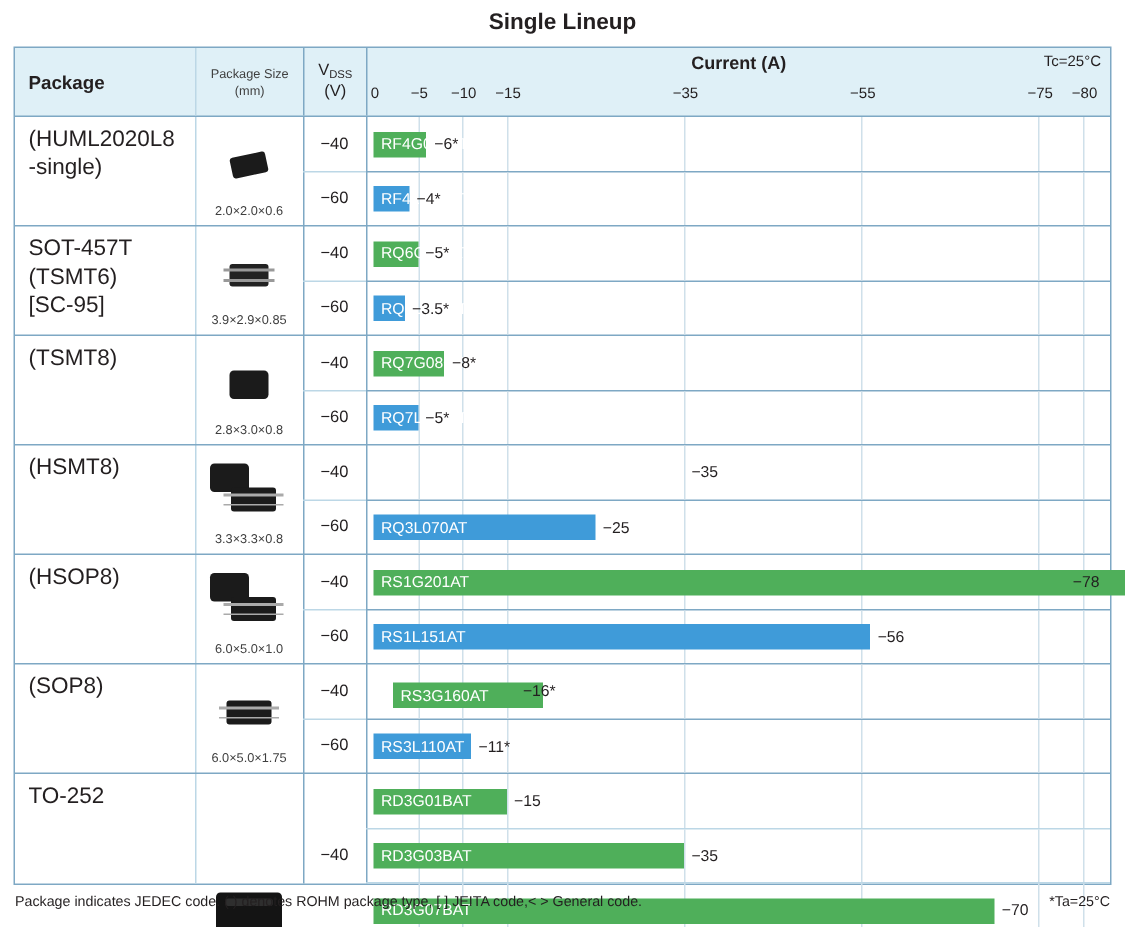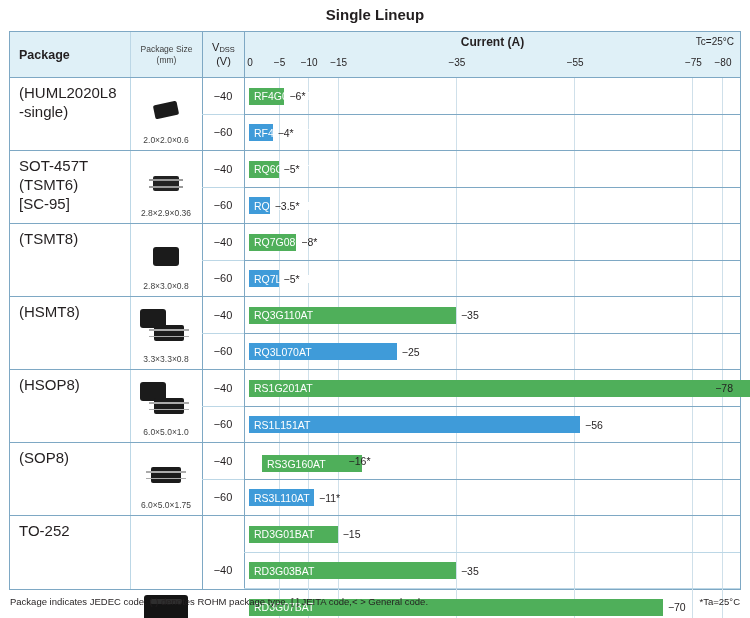--- a/index.html
+++ b/index.html
@@ -248,21 +248,21 @@
           </div>
           <div class="pkgrow" style="top: 73px; height: 73px;">
             <div class="pkg-name">
               <div>SOT-457T</div>
               <div>(TSMT6)</div>
               <div>[SC-95]</div>
             </div>
             <div class="pkg-art" style="top: 13.14px; height: 37.96px;">
               <div class="chip sot"></div>
             </div>
-            <div class="pkg-dim" style="top: 57px;">2.8×2.9×0.36</div>
+            <div class="pkg-dim" style="top: 57px;">3.9×2.9×0.85</div>
           </div>
           <div class="vrow" style="top: 73px; height: 36.5px;">−40</div>
           <div class="vrow thick" style="top: 109.5px; height: 36.5px;">−60</div>
           <div class="plotrow thick" style="top: 73px; height: 36.5px;">
             <div class="grid-line" style="left: 34.5625px;"></div>
             <div class="grid-line" style="left: 64.125px;"></div>
             <div class="grid-line" style="left: 93.6875px;"></div>
             <div class="grid-line" style="left: 211.938px;"></div>
             <div class="grid-line" style="left: 330.188px;"></div>
             <div class="grid-line" style="left: 448.438px;"></div>
@@ -337,23 +337,20 @@
           <div class="vrow" style="top: 219px; height: 36.5px;">−40</div>
           <div class="vrow thick" style="top: 255.5px; height: 36.5px;">−60</div>
           <div class="plotrow thick" style="top: 219px; height: 36.5px;">
             <div class="grid-line" style="left: 34.5625px;"></div>
             <div class="grid-line" style="left: 64.125px;"></div>
             <div class="grid-line" style="left: 93.6875px;"></div>
             <div class="grid-line" style="left: 211.938px;"></div>
             <div class="grid-line" style="left: 330.188px;"></div>
             <div class="grid-line" style="left: 448.438px;"></div>
             <div class="grid-line" style="left: 478px;"></div>
-            <div class="bar green" style="left: 5px; width: 206.938px; top: 9.75px;">
-              <span class="bar-label">RQ3G110AT</span>
-            </div>
             <div class="bar-value" style="left: 216.938px; top: 18.25px;">−35</div>
           </div>
           <div class="plotrow thick" style="top: 255.5px; height: 36.5px;">
             <div class="grid-line" style="left: 34.5625px;"></div>
             <div class="grid-line" style="left: 64.125px;"></div>
             <div class="grid-line" style="left: 93.6875px;"></div>
             <div class="grid-line" style="left: 211.938px;"></div>
             <div class="grid-line" style="left: 330.188px;"></div>
             <div class="grid-line" style="left: 448.438px;"></div>
             <div class="grid-line" style="left: 478px;"></div>

